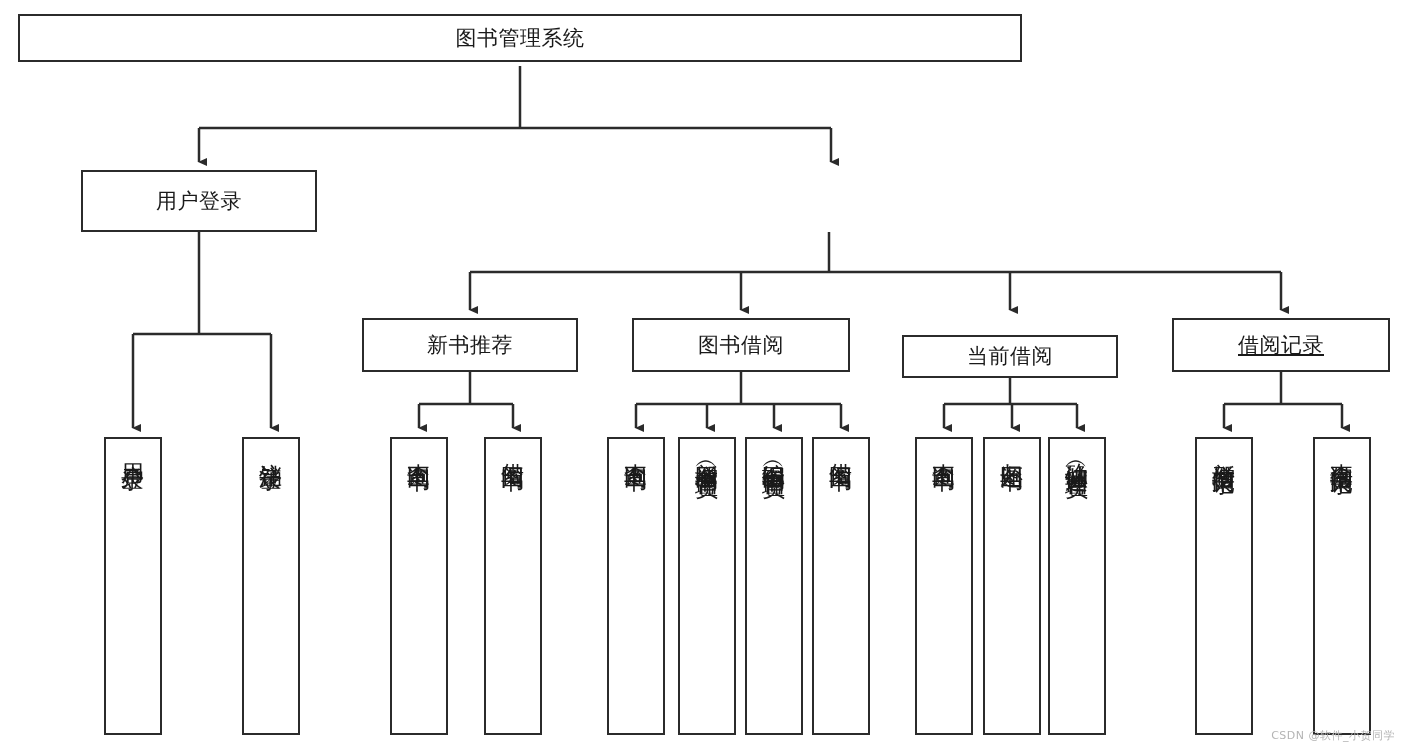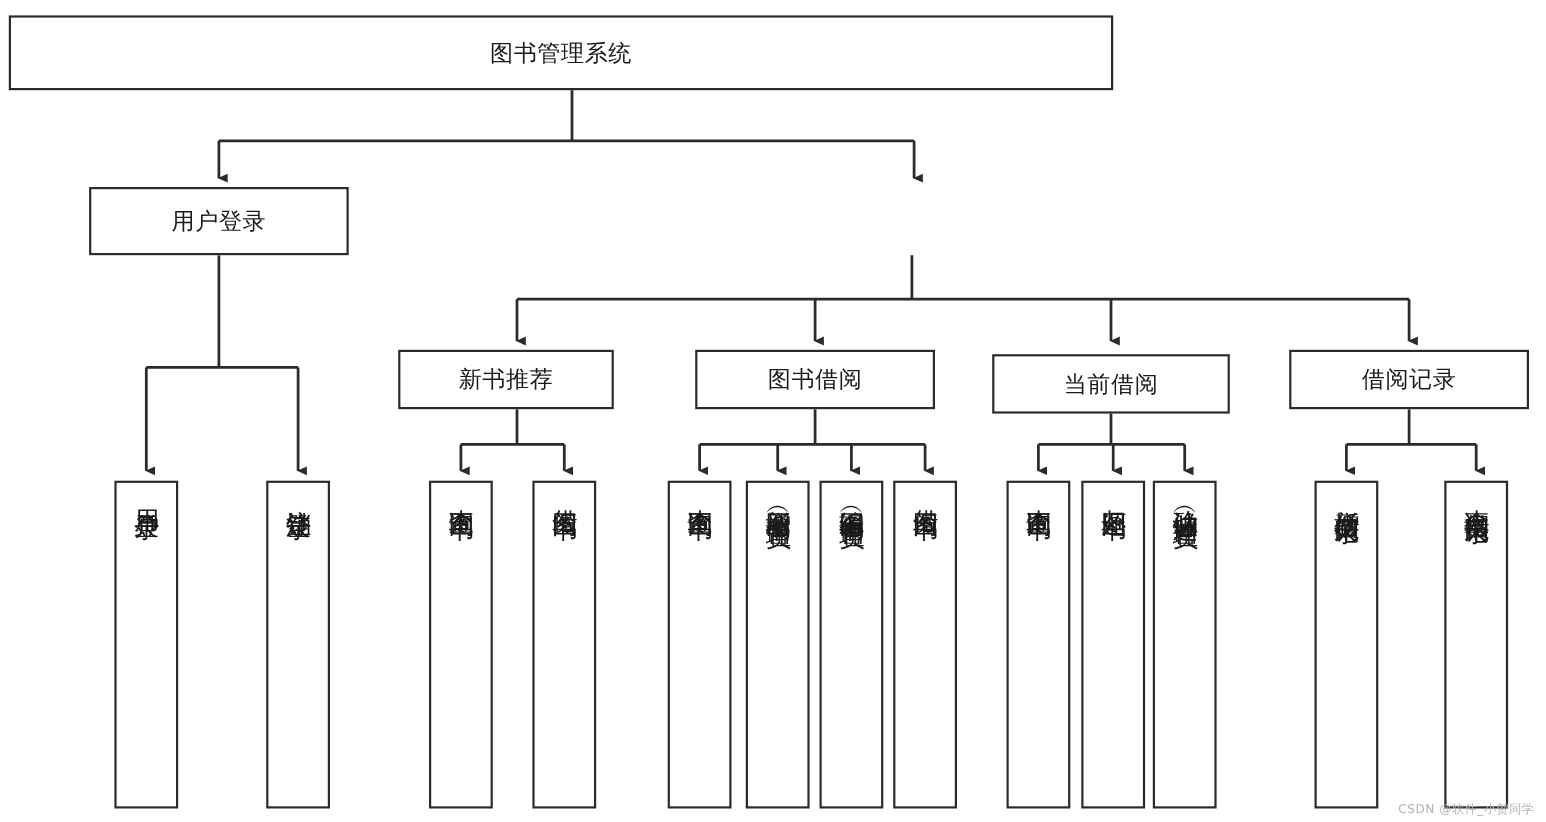--- a/index.html
+++ b/index.html
@@ -115,38 +115,38 @@
       <path d="M 1012 404 L 1012 428" marker-end="url(#arrowhead)"></path>
       <path d="M 1077 404 L 1077 428" marker-end="url(#arrowhead)"></path>
 
       <path d="M 1281 372 L 1281 404"></path>
       <path d="M 1224 404 L 1342 404"></path>
       <path d="M 1224 404 L 1224 428" marker-end="url(#arrowhead)"></path>
       <path d="M 1342 404 L 1342 428" marker-end="url(#arrowhead)"></path>
     </g>
   </svg>
 
-  <div class="node horizontal" style="left:8px; top:14px; width:1004px; height:68px;">
+  <div class="node horizontal" style="left:18px; top:14px; width:1004px; height:48px;">
     <span class="label">图书管理系统</span>
   </div>
 
   <div class="node horizontal" style="left:81px; top:170px; width:236px; height:62px;">
     <span class="label">用户登录</span>
   </div>
 
-  <div class="node horizontal" style="left:362px; top:318px; width:196px; height:54px;">
+  <div class="node horizontal" style="left:362px; top:318px; width:216px; height:54px;">
     <span class="label">新书推荐</span>
   </div>
   <div class="node horizontal" style="left:632px; top:318px; width:218px; height:54px;">
     <span class="label">图书借阅</span>
   </div>
-  <div class="node horizontal" style="left:902px; top:322px; width:216px; height:54px;">
+  <div class="node horizontal" style="left:902px; top:335px; width:216px; height:43px;">
     <span class="label">当前借阅</span>
   </div>
-  <div class="node horizontal" style="left:1172px; top:318px; width:218px; height:54px;">
+  <div class="node horizontal" style="left:1172px; top:318px; width:218px; height:54px;text-decoration:underline;">
     <span class="label">借阅记录</span>
   </div>
 
   <div class="node vertical" style="left:104px; top:437px; width:58px; height:298px;">
     <span class="label">用户登录</span>
   </div>
   <div class="node vertical" style="left:242px; top:437px; width:58px; height:298px;">
     <span class="label">注销登录</span>
   </div>
   <div class="node vertical" style="left:390px; top:437px; width:58px; height:298px;">

